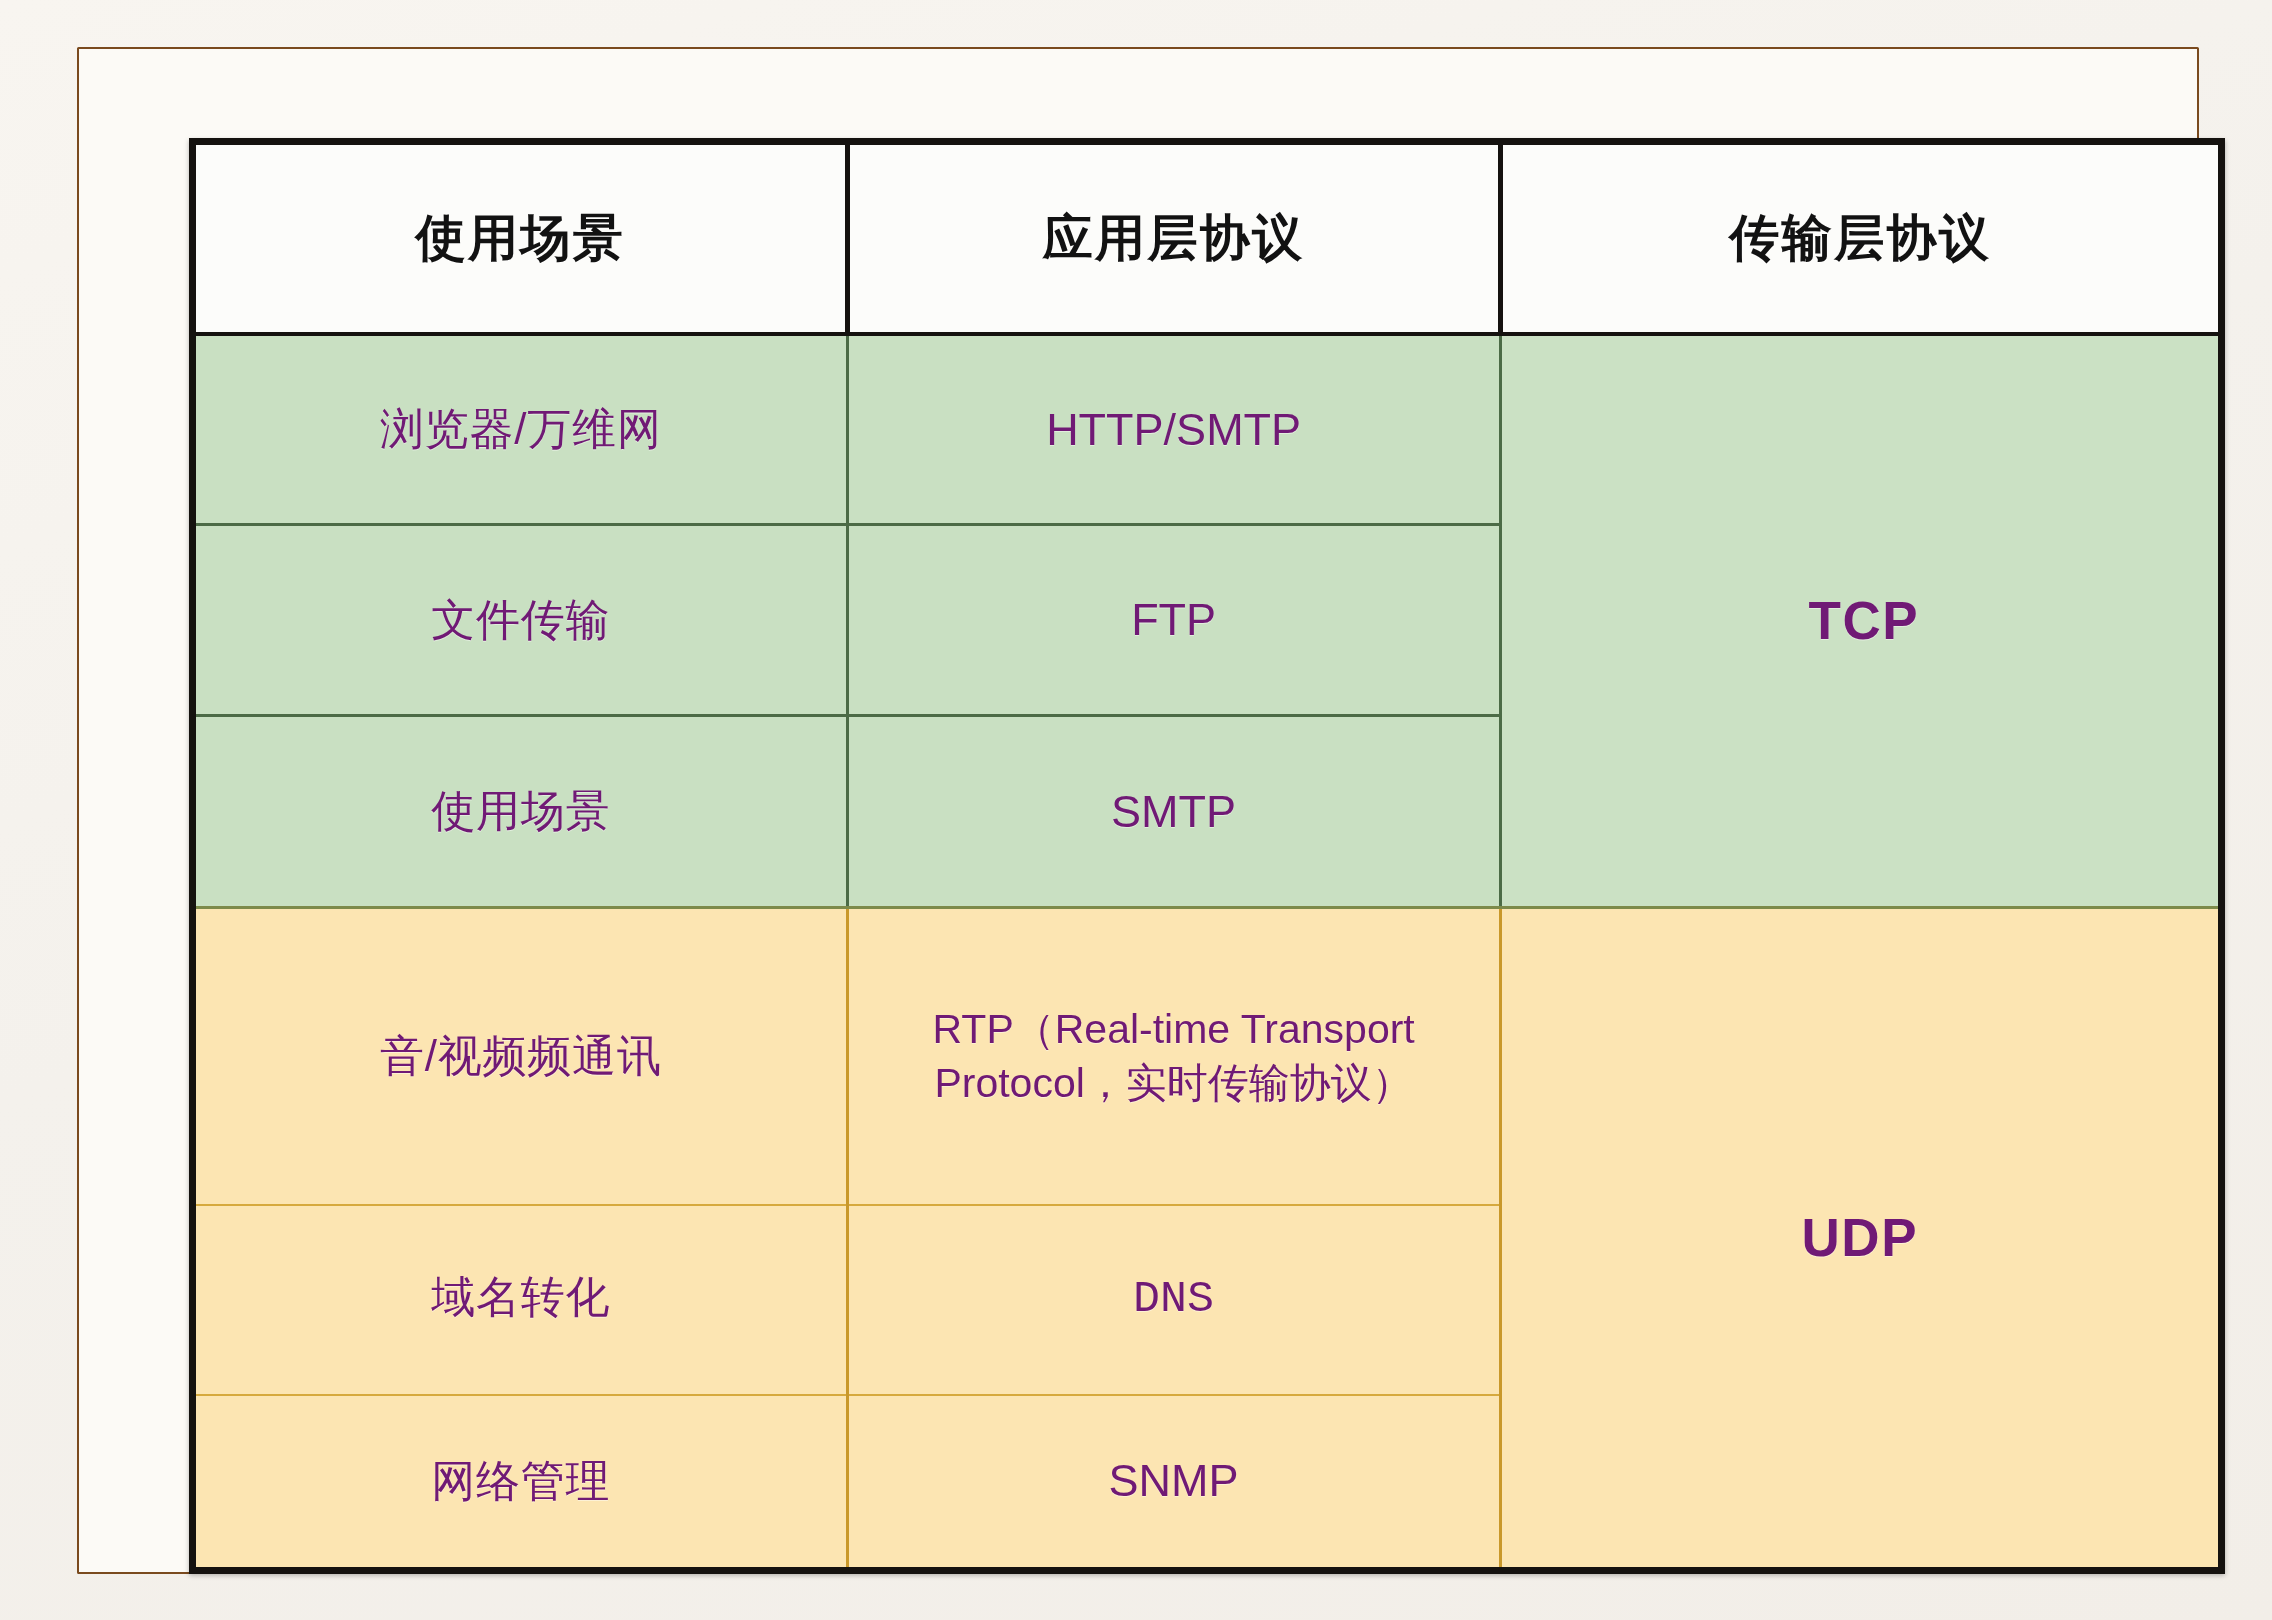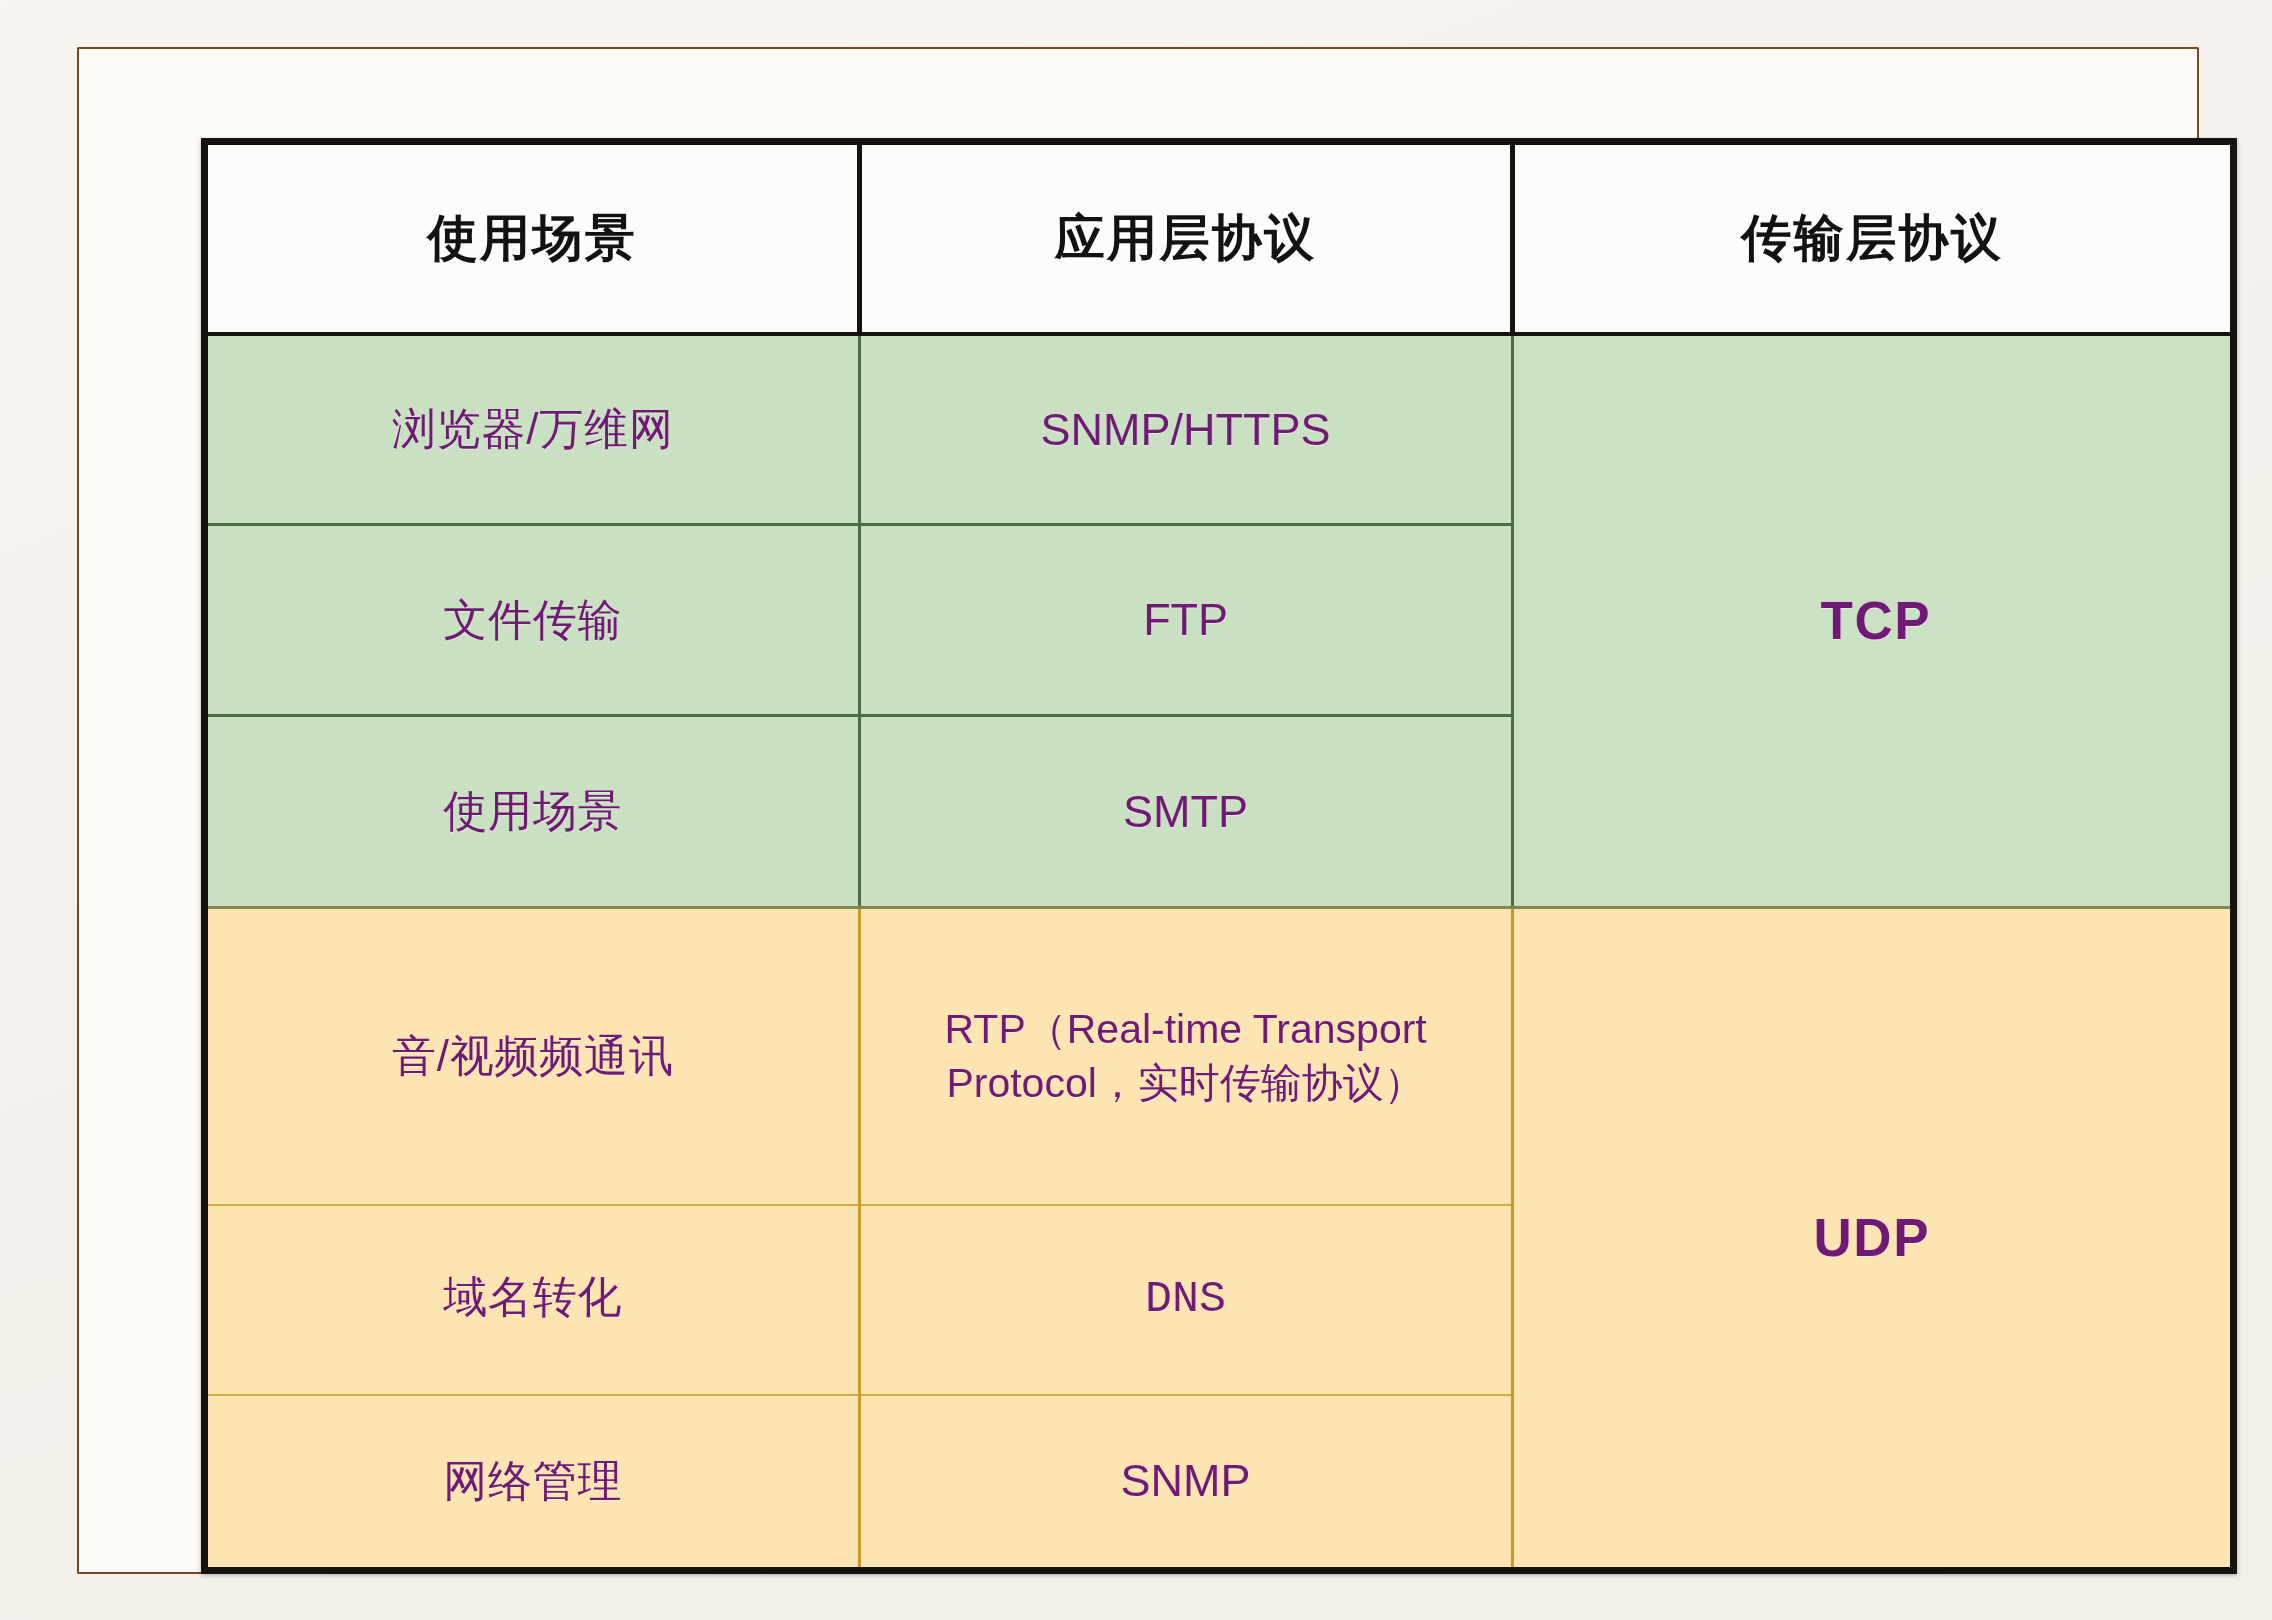--- a/index.html
+++ b/index.html
@@ -33,21 +33,21 @@
   
   #white-sheet {
     position: absolute;
     left: 0; top: 0; right: 0; bottom: 0;
     background: #fcfaf6;
   }
 
   
   #table-frame {
     position: absolute;
-    left: 122px; top: 89px;
+    left: 110px; top: 89px;
     width: 2036px; height: 1436px;
     border: 7.3px solid #15120f;
     background: #ffffff;
     box-shadow: 0 1.6px 4.9px rgba(0,0,0,.28);
   }
 
   
   table.proto {
     width: 100%;
     height: 100%;
@@ -178,21 +178,21 @@
             </tr>
           </thead>
 
           <tbody>
 
             <tr class="r1">
               <td class="cell green">
                 <span class="cjk">浏览器/万维网</span>
               </td>
               <td class="cell green">
-                <span class="latin">SNMP/HTTPS</span>
+                <span class="latin">HTTP/SMTP</span>
               </td>
               <td class="cell green-merge" rowspan="3">
                 <span class="mergetxt">TCP</span>
               </td>
             </tr>
 
             <tr class="r2">
               <td class="cell green">
                 <span class="cjk">文件传输</span>
               </td>

